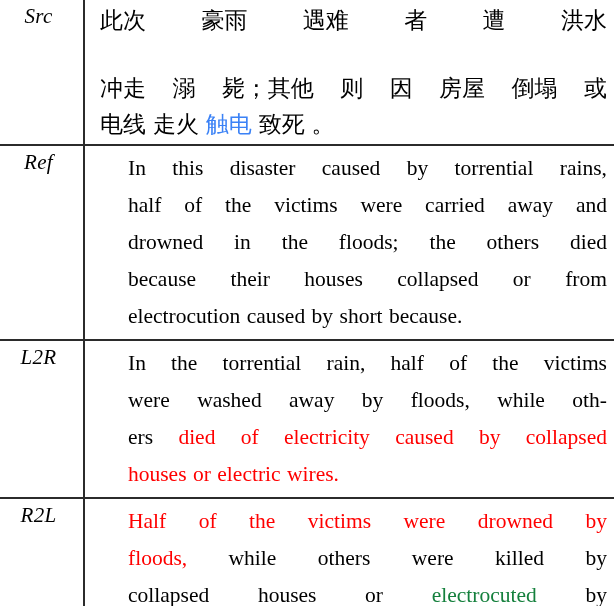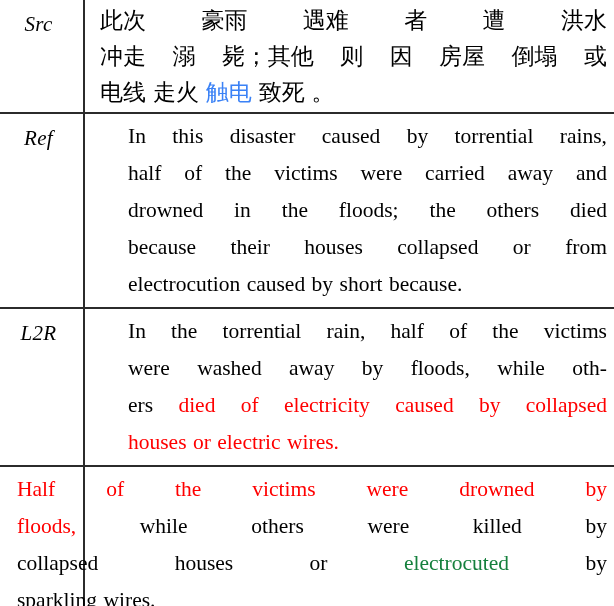--- a/index.html
+++ b/index.html
@@ -43,21 +43,21 @@
   .row + .row {
     border-top: 2px solid #2b2b2b;
     gap: 28px;
   }
 
   .label-cell {
     width: 83px;
     flex: 0 0 83px;
     box-sizing: border-box;
     text-align: center;
-    padding-top: 14px;
+    padding-top: 6px;
     padding-right: 6px;
   }
 
   .label {
     font-style: italic;
     font-size: 21px;
     line-height: 1.0;
     letter-spacing: 0.3px;
     white-space: nowrap;
   }
@@ -118,21 +118,21 @@
             <span class="blk" style="color: rgb(0, 0, 0);">此次</span>
             <span class="blk" style="color: rgb(0, 0, 0);">豪雨</span>
             <span class="blk" style="color: rgb(0, 0, 0);">遇难</span>
             <span class="blk" style="color: rgb(0, 0, 0);">者</span>
             <span class="blk" style="color: rgb(0, 0, 0);">遭</span>
             <span class="blk" style="color: rgb(0, 0, 0);">洪水</span>
           </div>
           <div class="line justify cjk">
             <span class="blk" style="color: rgb(0, 0, 0);">冲走</span>
             <span class="blk" style="color: rgb(0, 0, 0);">溺</span>
-            <span class="blk" style="color: rgb(0, 0, 0);">毙；其他</span>
+            <span class="blk" style="color: rgb(0, 0, 0); margin-top: 32px;">毙；其他</span>
             <span class="blk" style="color: rgb(0, 0, 0);">则</span>
             <span class="blk" style="color: rgb(0, 0, 0);">因</span>
             <span class="blk" style="color: rgb(0, 0, 0);">房屋</span>
             <span class="blk" style="color: rgb(0, 0, 0);">倒塌</span>
             <span class="blk" style="color: rgb(0, 0, 0);">或</span>
           </div>
           <div class="line left cjk">
             <span class="blk" style="color: rgb(0, 0, 0);">电线</span>
             <span class="blk" style="color: rgb(0, 0, 0);">走火</span>
             <span class="blk" style="color: #3b82f6;">触电</span>
@@ -226,20 +226,23 @@
           </div>
           <div class="line left">
             <span class="red" style="color: rgb(255, 0, 0);">houses</span>
             <span class="red" style="color: rgb(255, 0, 0);">or</span>
             <span class="red" style="color: rgb(255, 0, 0);">electric</span>
             <span class="red" style="color: rgb(255, 0, 0);">wires.</span>
           </div>
         </div>
       </div>
       <div class="row" style="border-top-color: rgb(43, 43, 43);">
+        <div class="label-cell">
+          <div class="label">R2L</div>
+        </div>
         <div class="content-cell">
           <div class="line justify">
             <span class="red" style="color: rgb(255, 0, 0);">Half</span>
             <span class="red" style="color: rgb(255, 0, 0);">of</span>
             <span class="red" style="color: rgb(255, 0, 0);">the</span>
             <span class="red" style="color: rgb(255, 0, 0);">victims</span>
             <span class="red" style="color: rgb(255, 0, 0);">were</span>
             <span class="red" style="color: rgb(255, 0, 0);">drowned</span>
             <span class="red" style="color: rgb(255, 0, 0);">by</span>
           </div>

